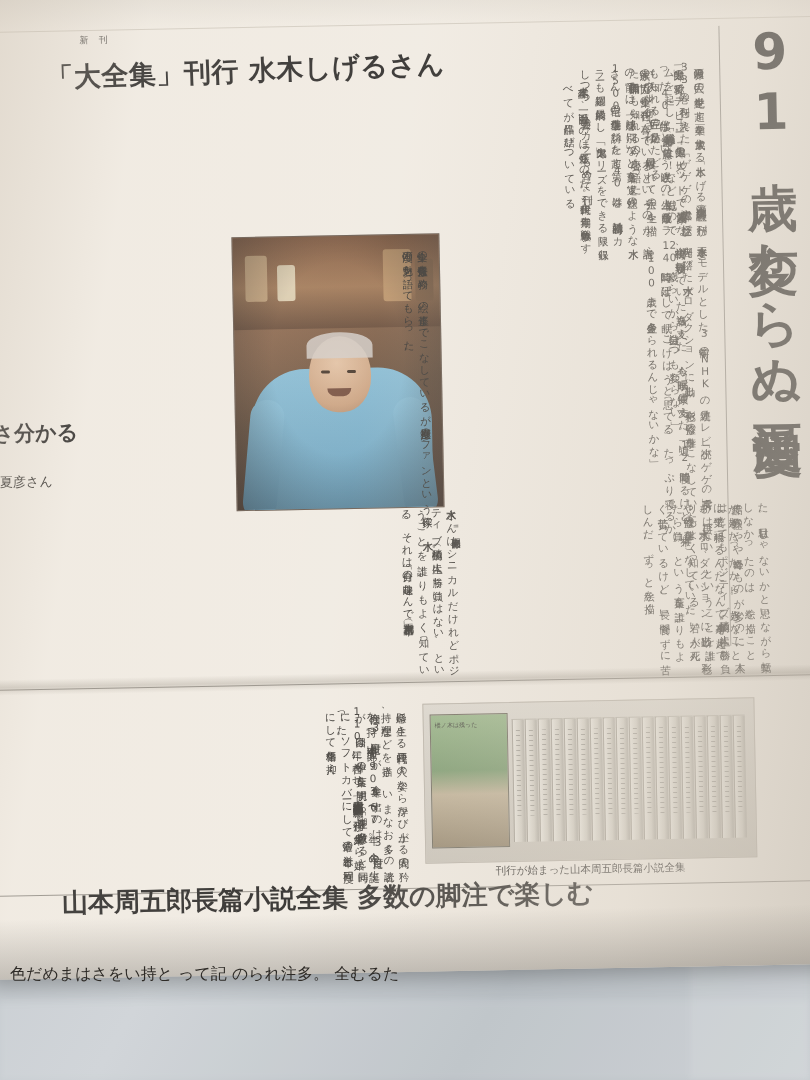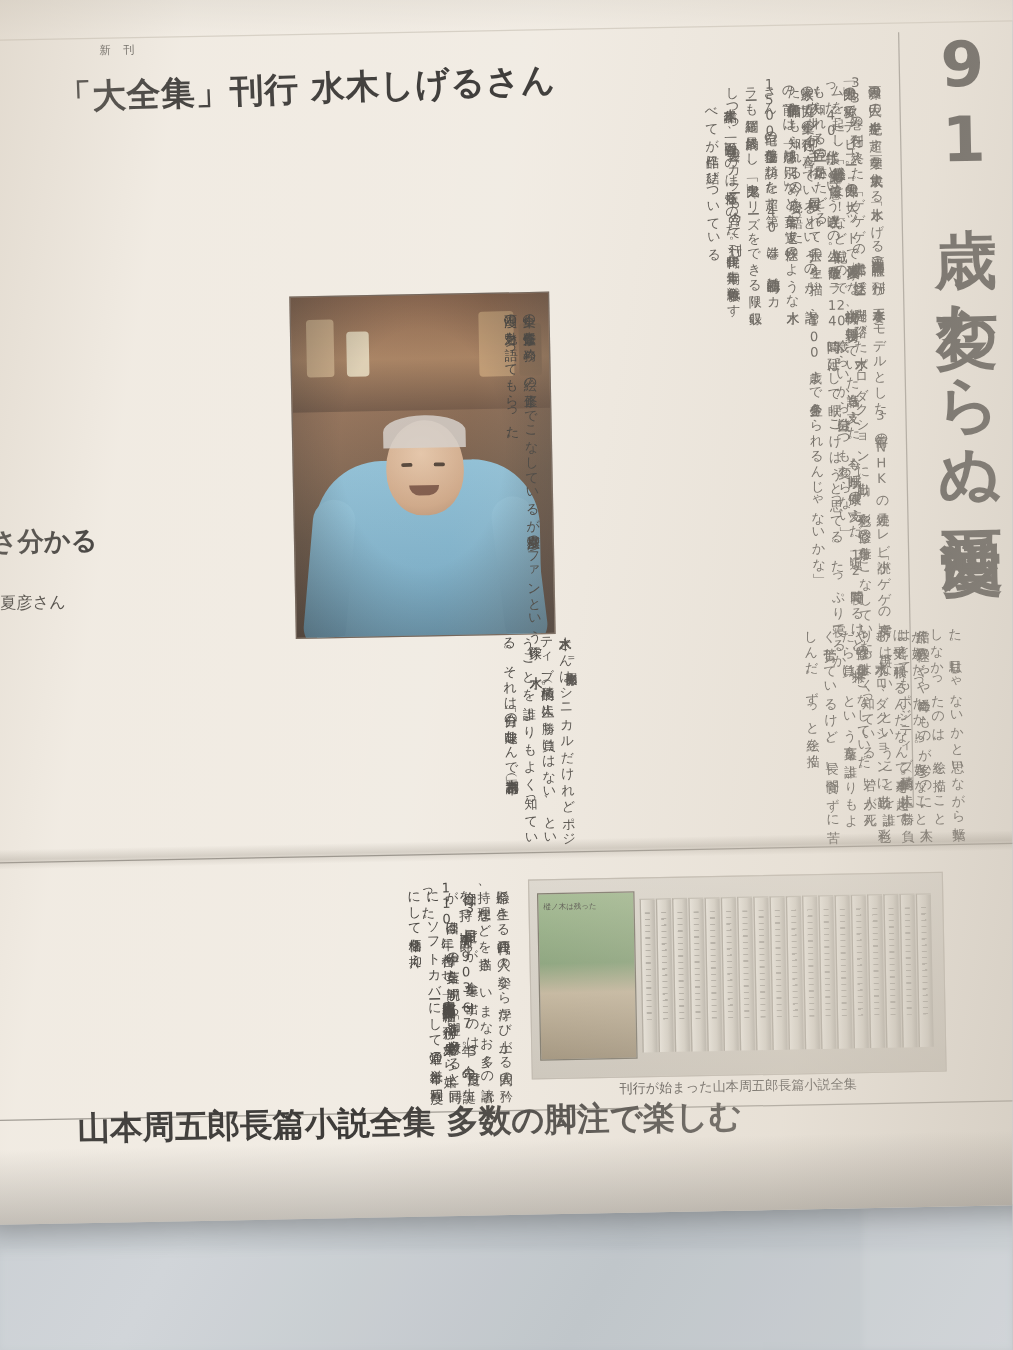--- a/index.html
+++ b/index.html
@@ -447,13 +447,16 @@
     </div>
     <div class="books-caption">刊行が始まった山本周五郎長篇小説全集</div>
 
     <div class="bot-head">山本周五郎長篇小説全集 多数の脚注で楽しむ</div>
 
     <div class="paper-tone"></div>
     <div class="fold" style="top:690px;"></div>
     <div class="paper-shadow-bottom"></div>
   </div>
 
+  <div class="below-fold">
+    <div class="bf-text" style="left:10px; top:6px;">色だめまはさをい持と って記 のられ注多。 全むるた</div>
+  </div>
 </div>
 
 </body></html>

